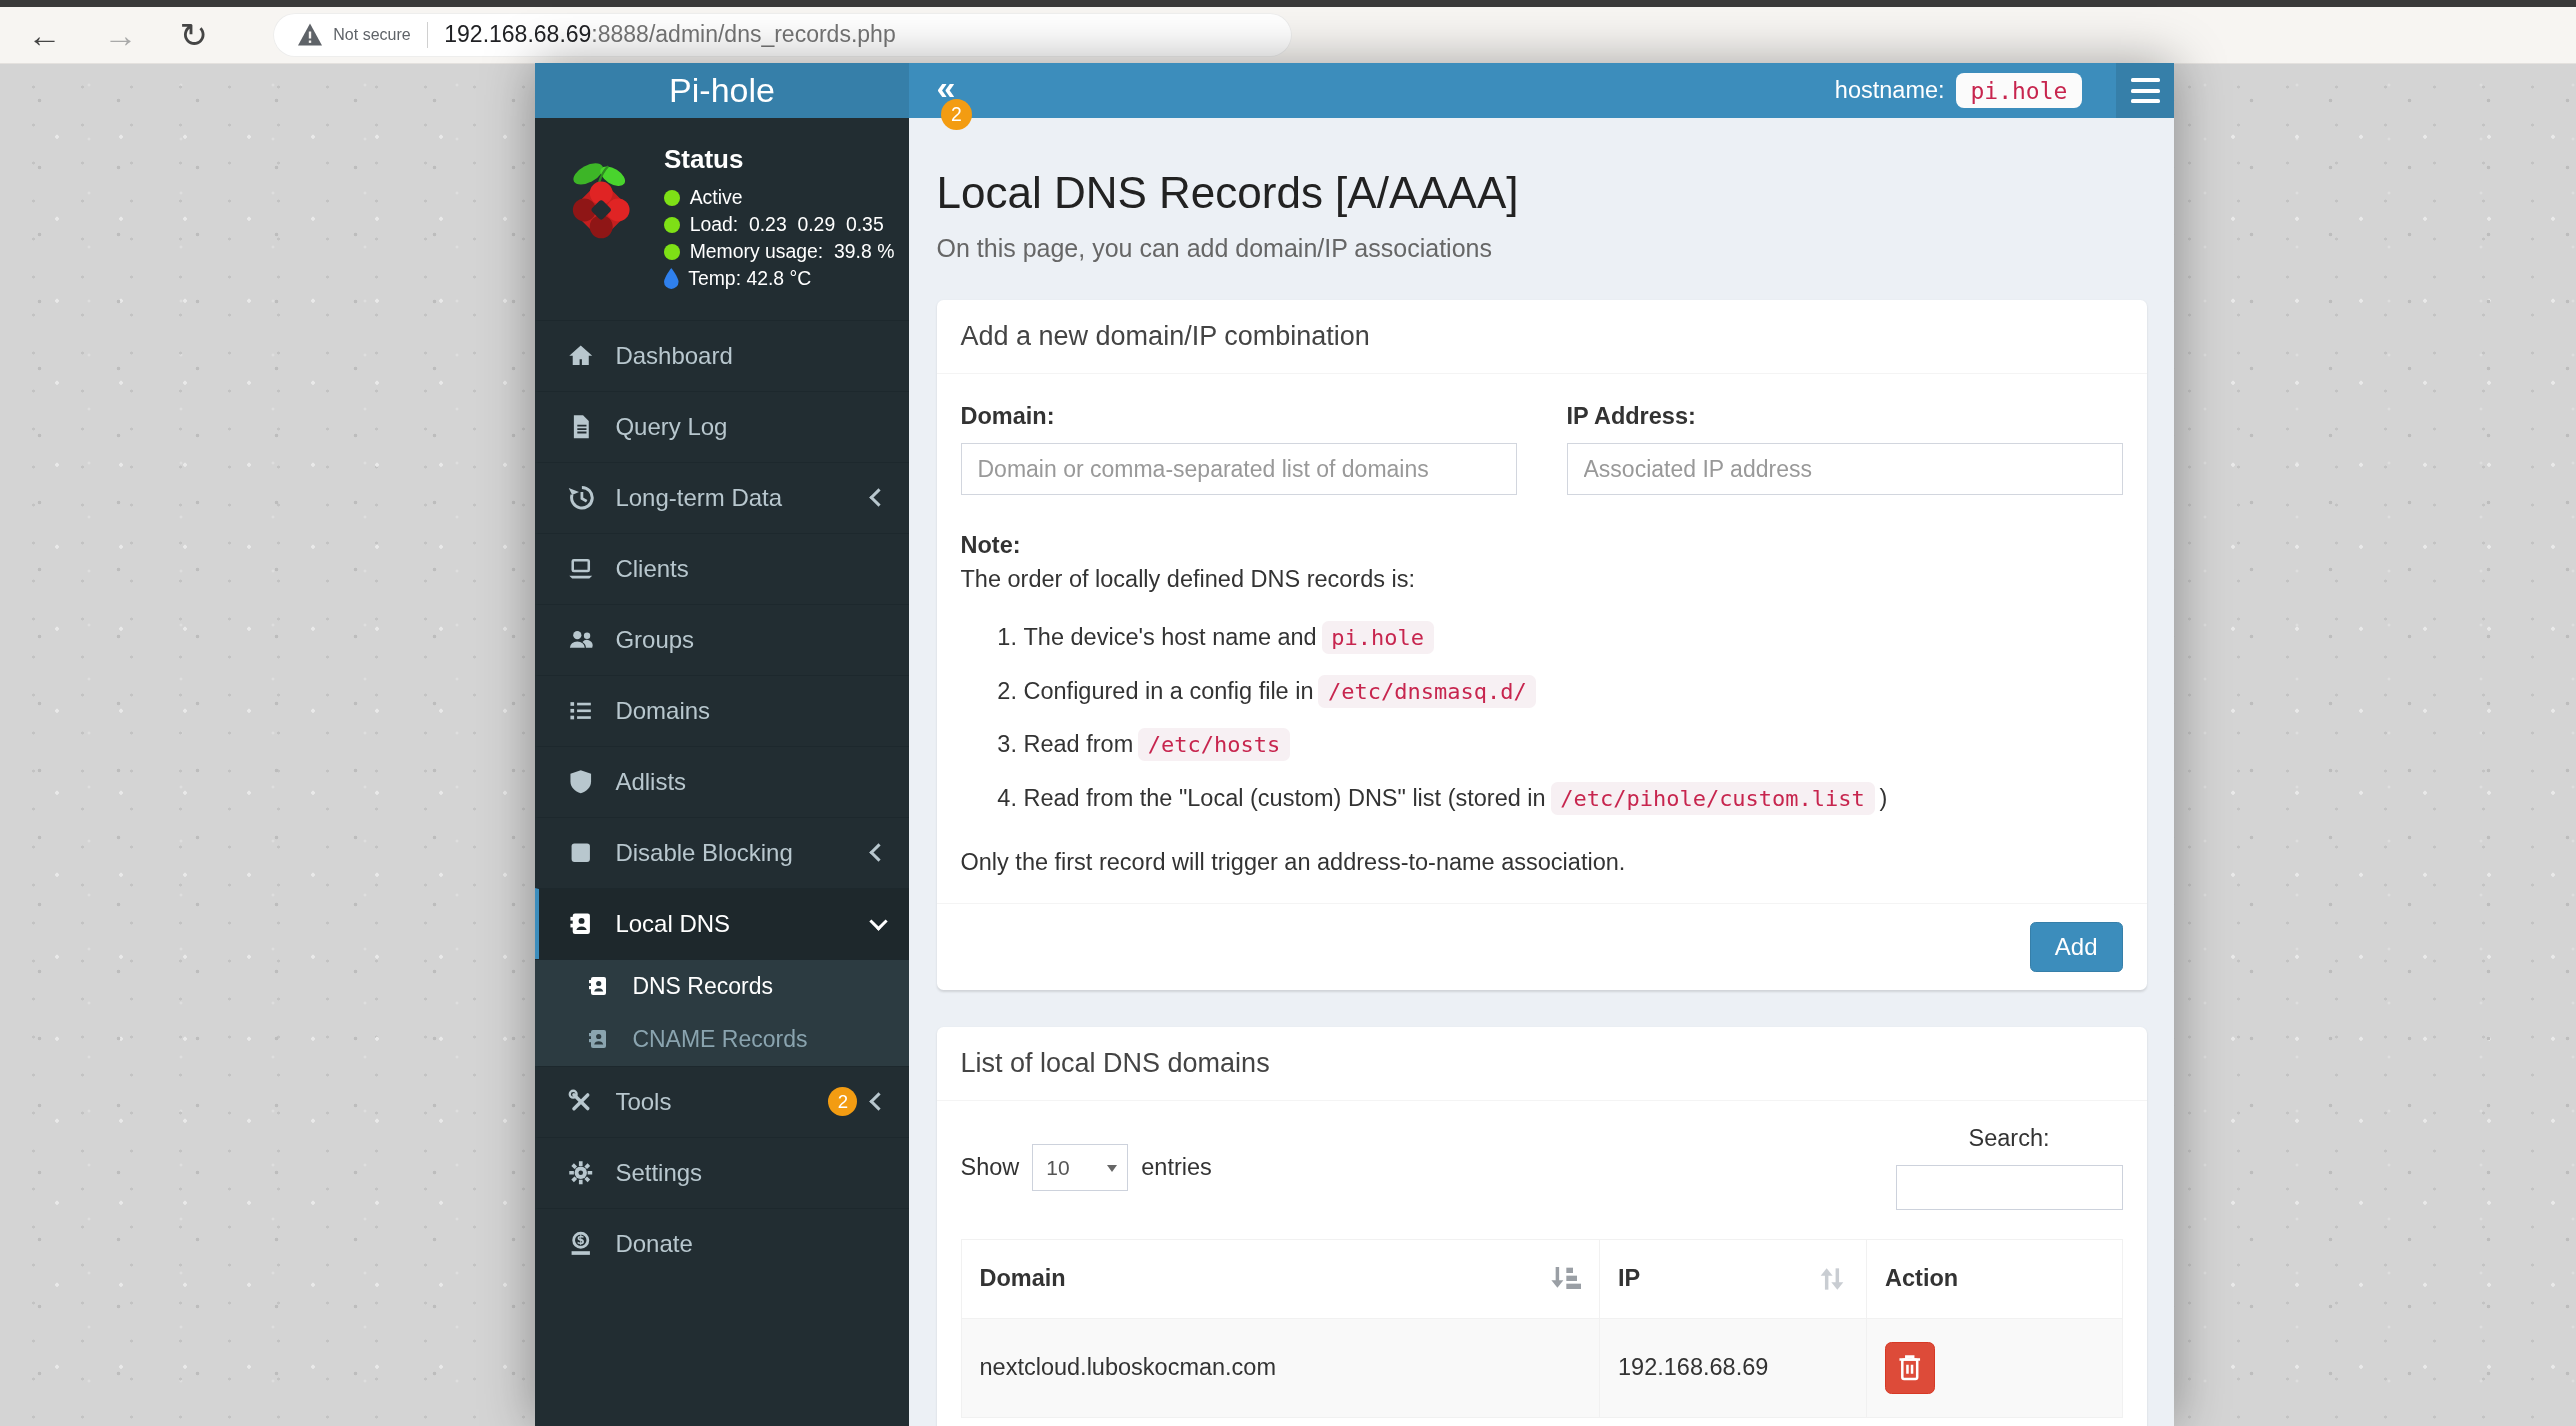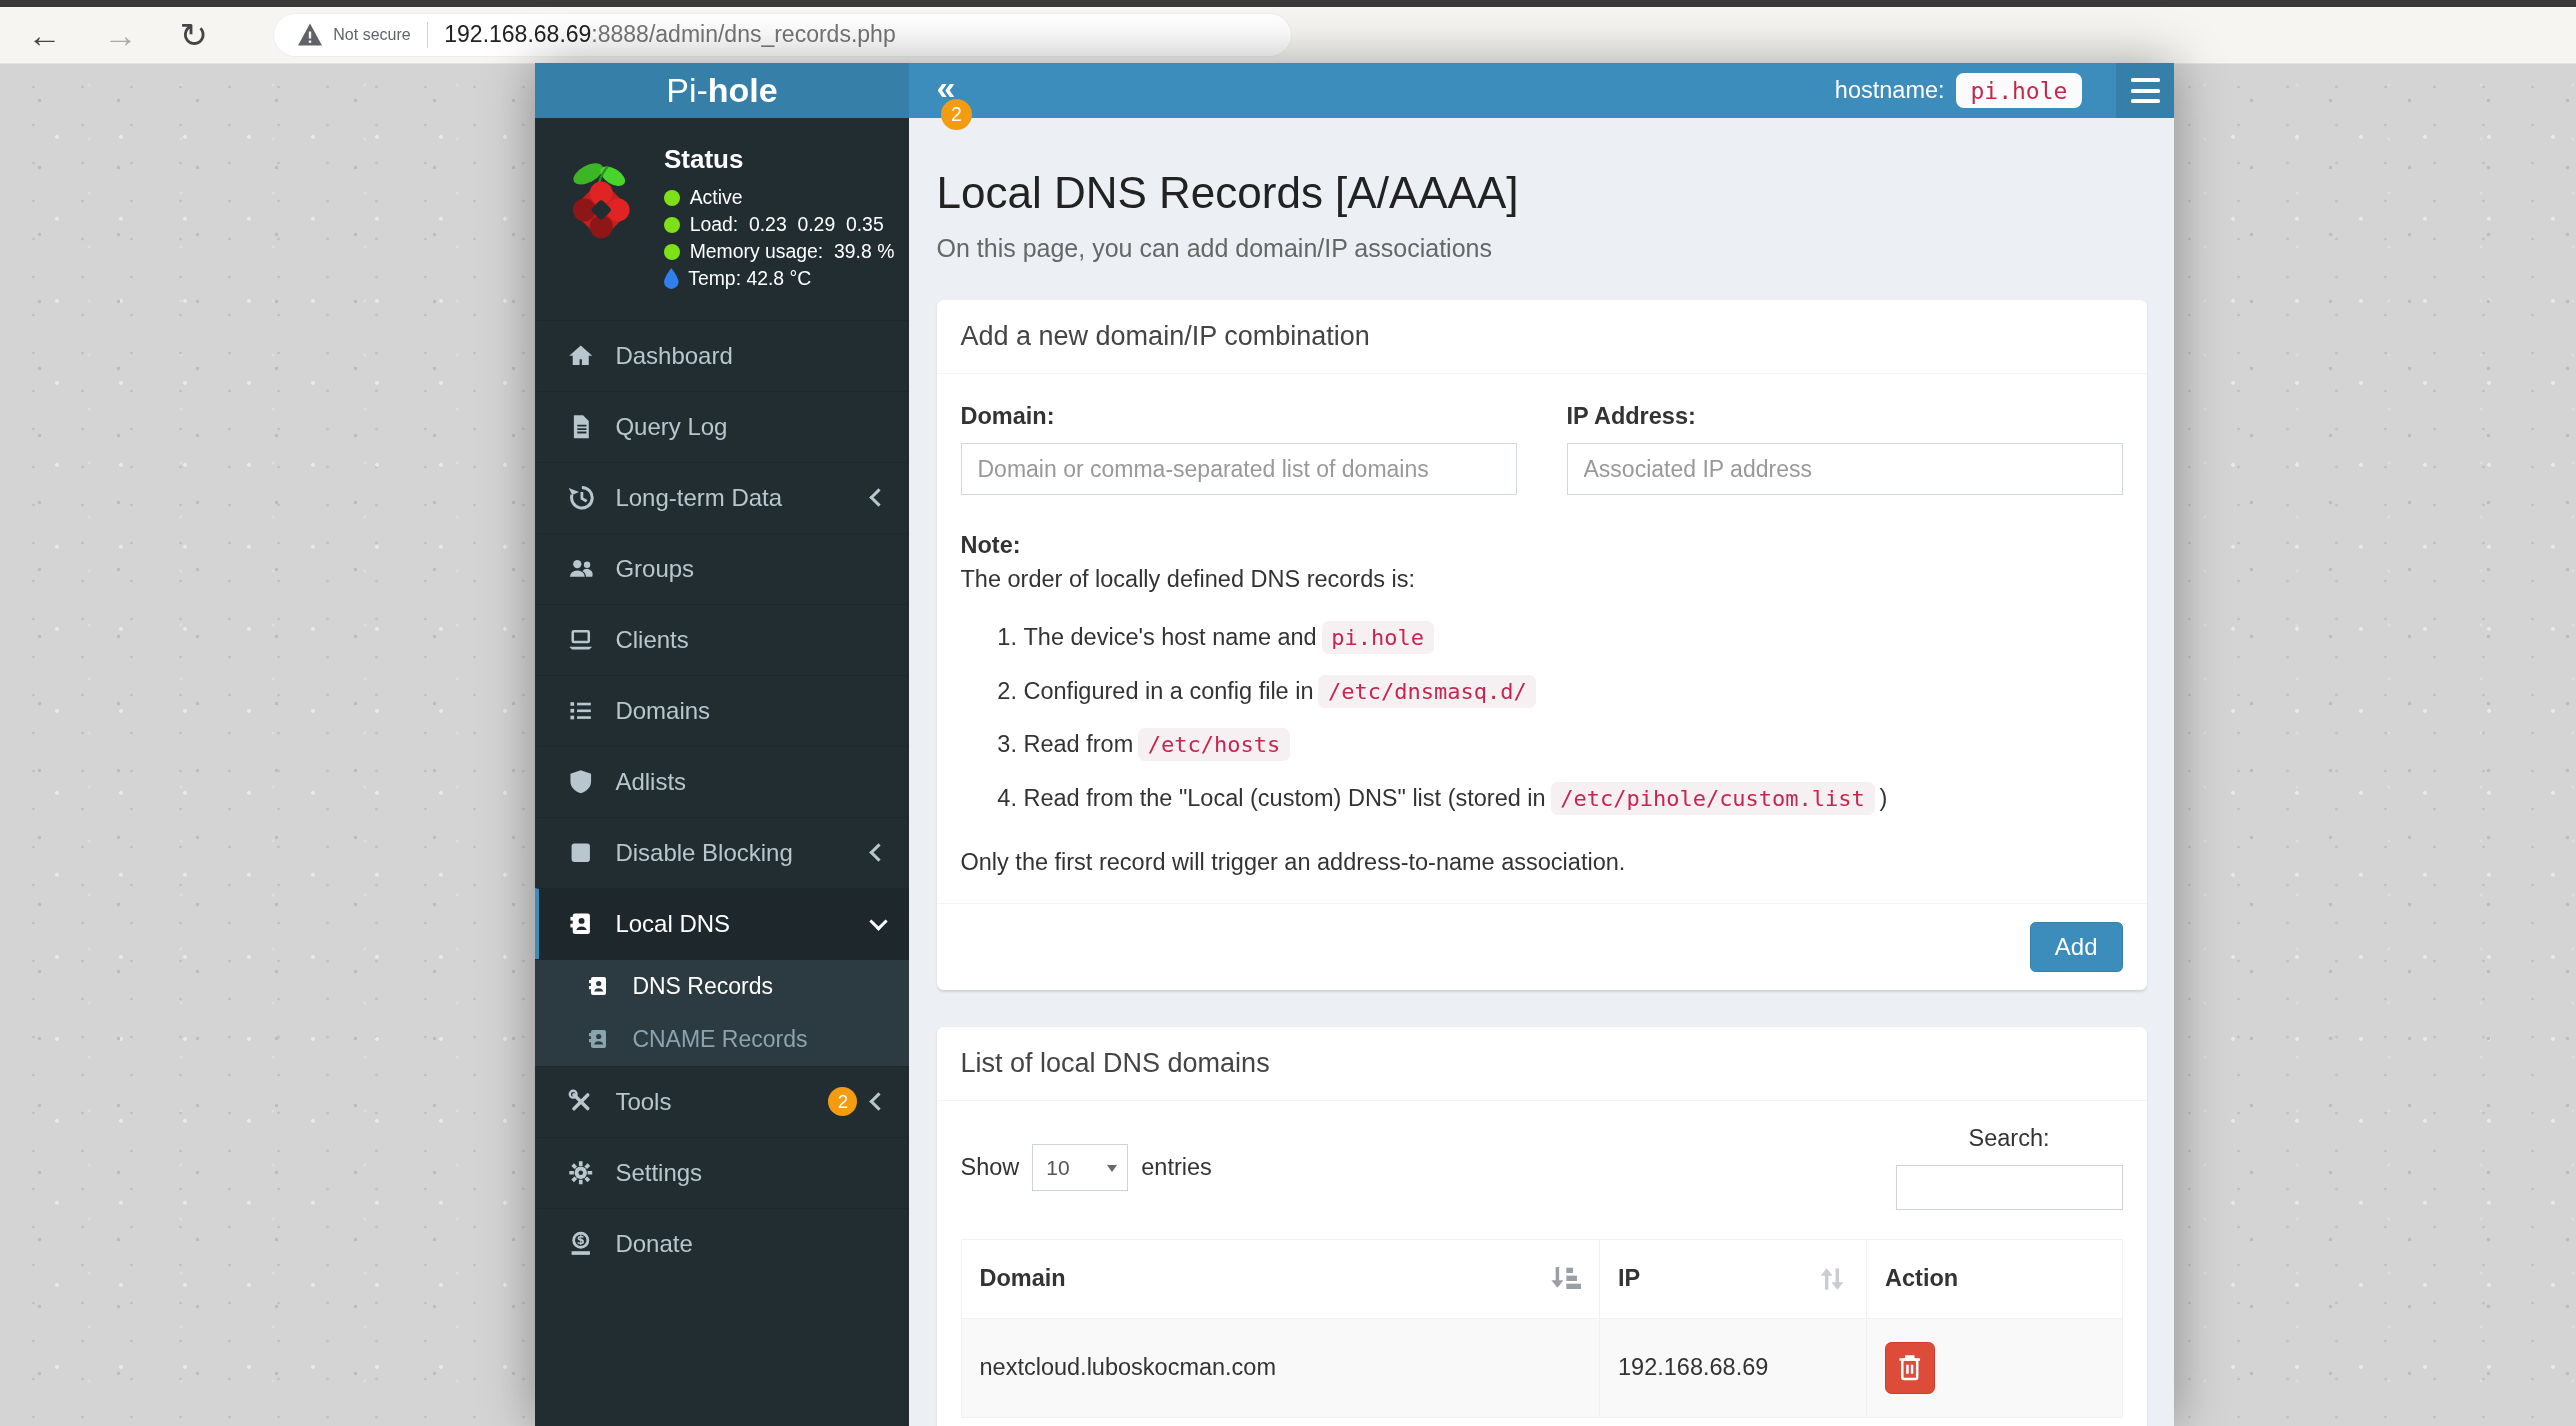--- a/index.html
+++ b/index.html
@@ -33,21 +33,21 @@
   .url-host { font-size:23px; color:#202124; }
   .url-rest { font-size:23px; color:#757575; }
 
   
   .app { position:absolute; left:535px; top:63px; width:1639px; height:1363px;
     box-shadow:0 0 49px rgba(0,0,0,.35); overflow:hidden; background:#ecf0f5; }
 
   .app-header { height:55px; display:flex; }
   .logo { width:374px; background:#367fa9; color:#fff; display:flex;
     align-items:center; justify-content:center; font-size:34px; font-weight:300; }
-  .logo b { font-weight:700; }
+  .logo b { font-weight:400; }
   .navbar { flex:1; background:#3c8dbc; position:relative; display:flex;
     align-items:center; }
   .sidebar-toggle { color:#fff; font-size:34px; font-weight:bold; margin-left:27.5px;
     line-height:1; cursor:pointer; margin-top:-6.5px; }
   .toggle-badge { position:absolute; left:32px; top:36px; width:31px; height:31px;
     border-radius:50%; background:#f39c12; color:#fff; font-size:19.4px;
     display:flex; align-items:center; justify-content:center; z-index:5; }
   .nav-right { margin-left:auto; display:flex; align-items:center; height:100%; }
   .hostname-label { color:#fff; font-size:23.5px; margin-right:11.3px; }
   .hostname-chip { background:#fbfbfb; border-radius:8px; padding:4.9px 14.6px;
@@ -257,36 +257,36 @@
               <path d="M1.5 3.5 l3 6 6-2.5 Z"></path>
               <path d="M13 7 v5.6 l4.2 2.5" stroke="currentColor" stroke-width="2.4" fill="none"></path>
             </svg>
           </span>
         <span>Long-term Data</span>
         <span class="chev left"></span>
       </li>
       <li>
         <span class="mi">
             <svg viewBox="0 0 24 24">
+              <rect x="5" y="4.5" width="14" height="9.5" rx="1" fill="none" stroke="currentColor" stroke-width="2.2"></rect>
+              <path d="M2 18 h20 l-2.5 2.6 H4.5 Z"></path>
+            </svg>
+          </span>
+        <span>Clients</span>
+      </li>
+      <li>
+        <span class="mi">
+            <svg viewBox="0 0 24 24">
               <circle cx="9" cy="8" r="3.6"></circle>
               <path d="M2.5 19 a6.5 5.5 0 0 1 13 0 Z"></path>
               <circle cx="17.5" cy="8.5" r="2.8"></circle>
               <path d="M16.5 19 a7 6 0 0 0 -3 -5 a5 5 0 0 1 8.5 5 Z"></path>
             </svg>
           </span>
         <span>Groups</span>
-      </li>
-      <li>
-        <span class="mi">
-            <svg viewBox="0 0 24 24">
-              <rect x="5" y="4.5" width="14" height="9.5" rx="1" fill="none" stroke="currentColor" stroke-width="2.2"></rect>
-              <path d="M2 18 h20 l-2.5 2.6 H4.5 Z"></path>
-            </svg>
-          </span>
-        <span>Clients</span>
       </li>
       <li>
         <span class="mi">
             <svg viewBox="0 0 24 24">
               <rect x="3" y="4.5" width="3.2" height="3.2"></rect>
               <rect x="3" y="10.4" width="3.2" height="3.2"></rect>
               <rect x="3" y="16.3" width="3.2" height="3.2"></rect>
               <rect x="8.8" y="5" width="12" height="2.3"></rect>
               <rect x="8.8" y="10.9" width="12" height="2.3"></rect>
               <rect x="8.8" y="16.8" width="12" height="2.3"></rect>

